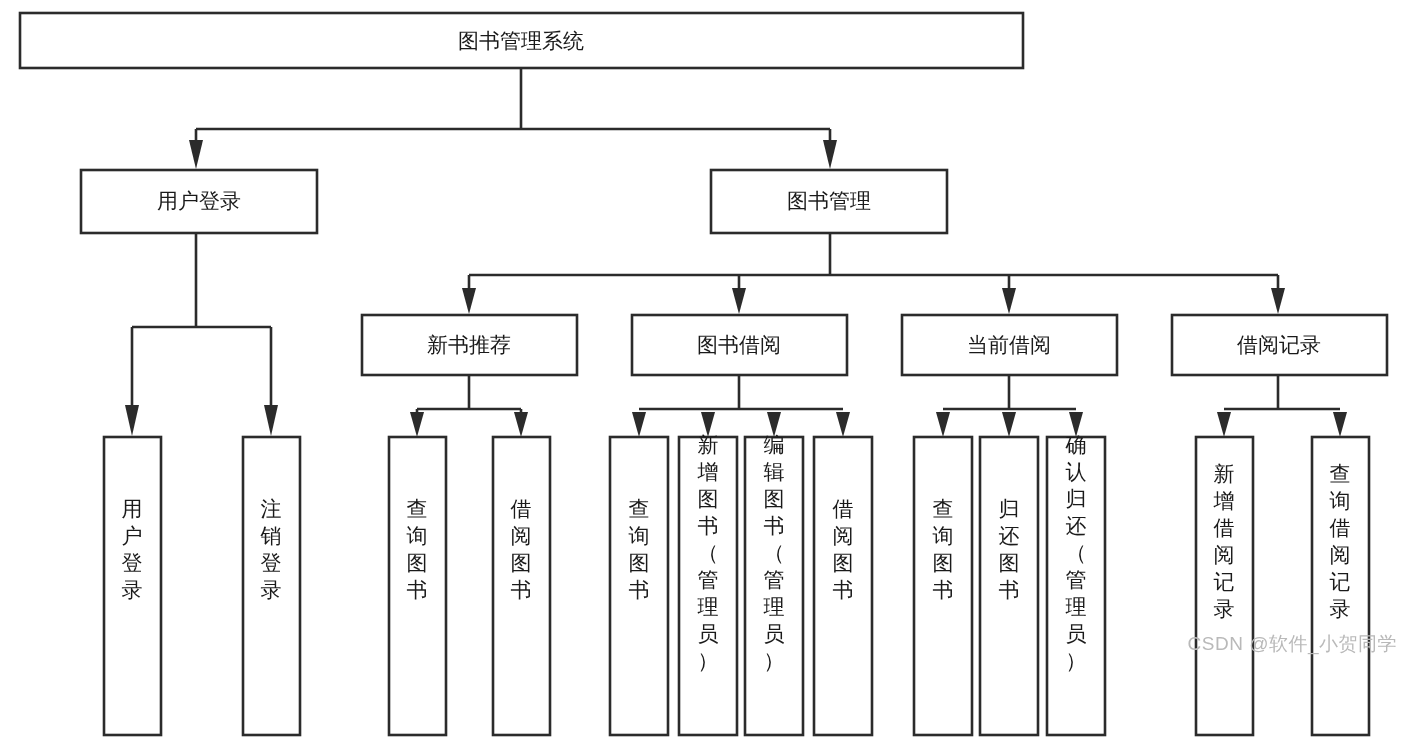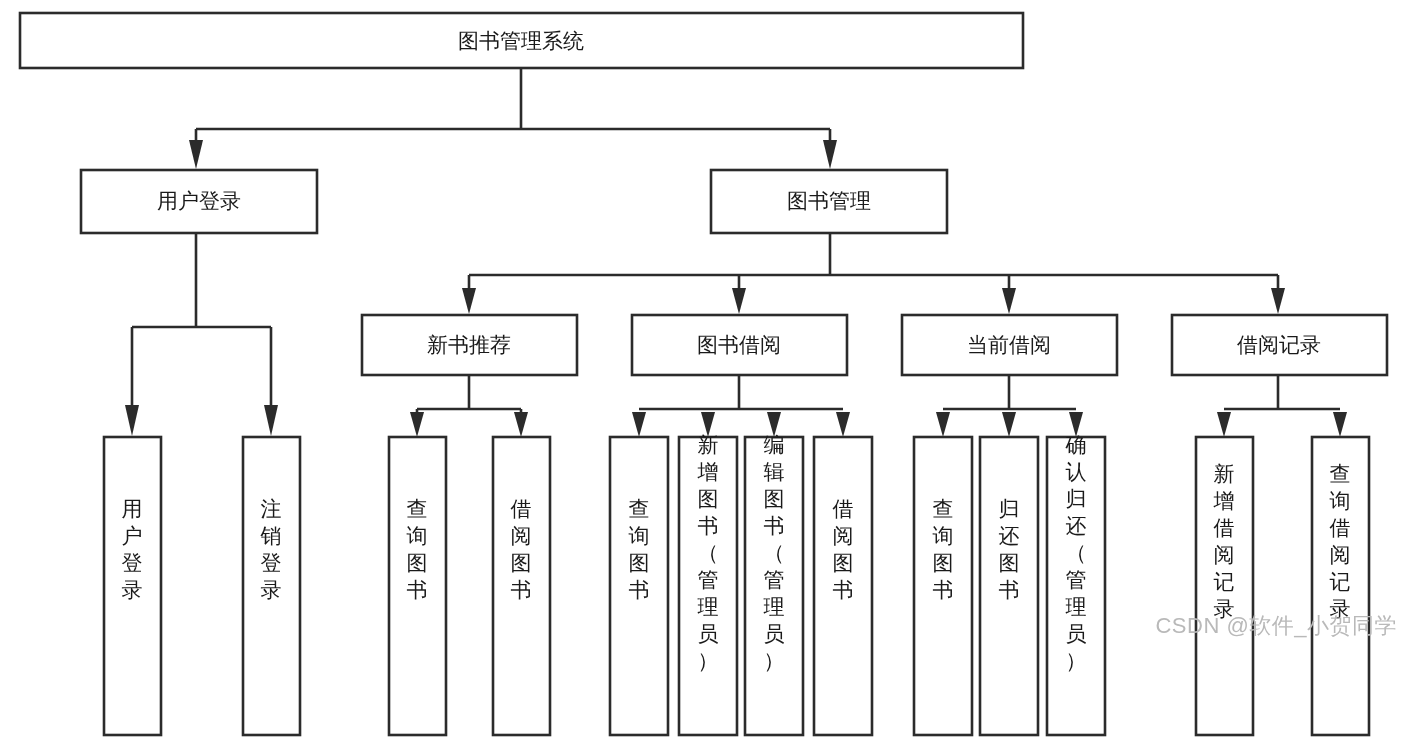--- a/index.html
+++ b/index.html
@@ -51,23 +51,23 @@
     fill: none;
     stroke-linecap: butt;
   }
   .arrow-head {
     fill: #2b2b2b;
     stroke: none;
   }
   .watermark {
     position: absolute;
     right: 8px;
-    bottom: 20px;
-    font-family: "Liberation Sans", "DejaVu Sans", sans-serif;
-    font-size: 22px;
+    bottom: 4px;
+    font-family: "Liberation Sans", "DejaVu Sans", sans-serif;
+    font-size: 19px;
     color: #b9b9b9;
     white-space: nowrap;
     letter-spacing: 0.5px;
     pointer-events: none;
   }
 </style>
 </head>
 <body>
 
 <div id="diagram-root">

